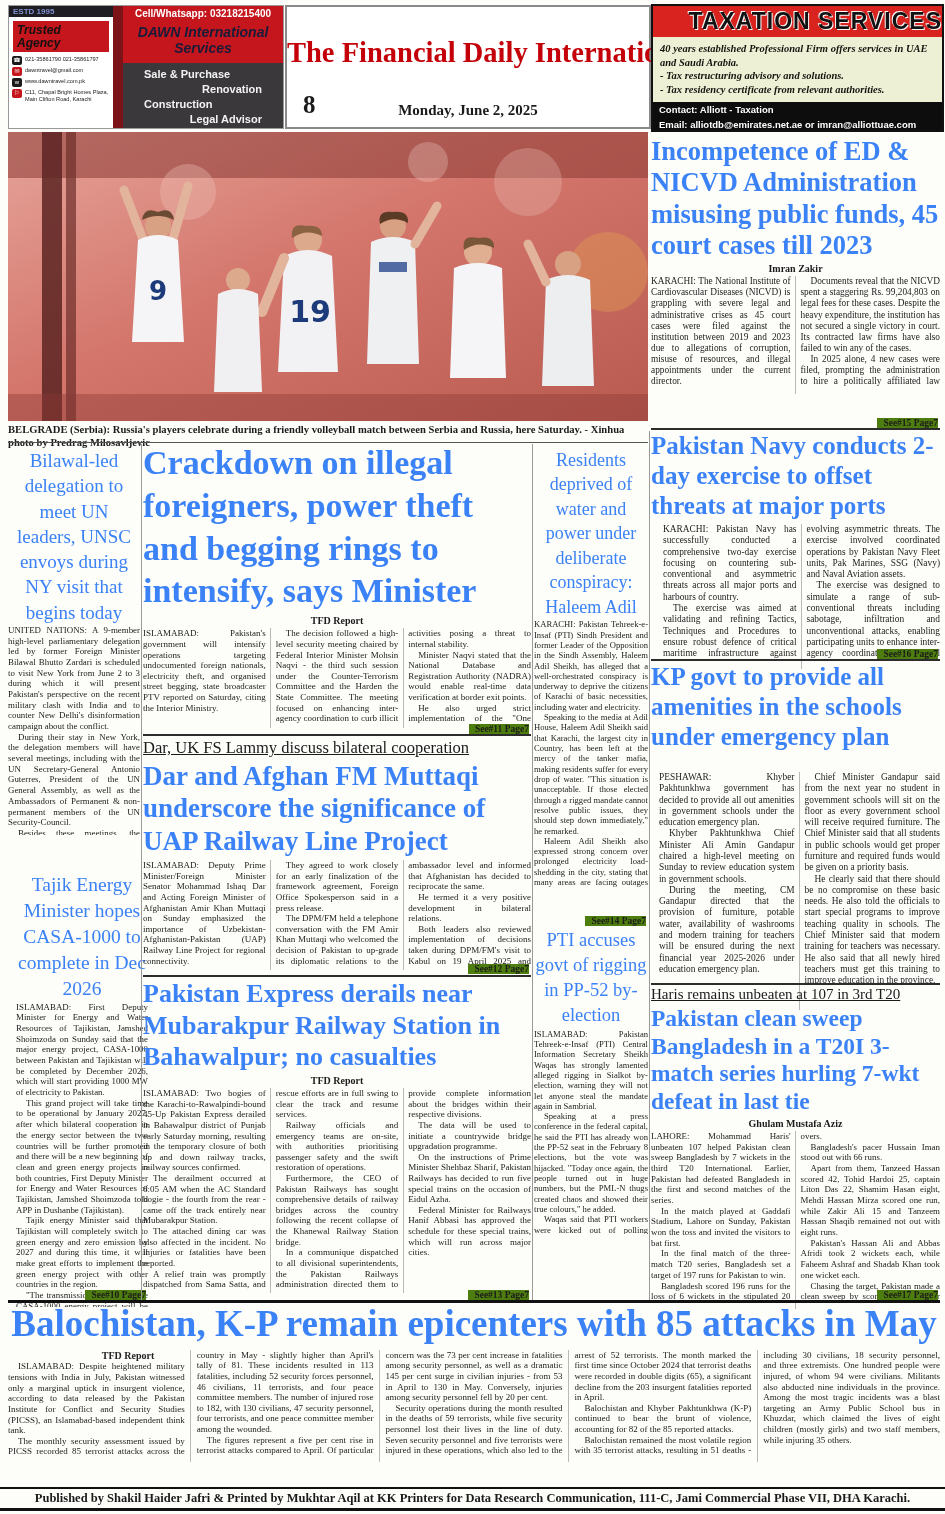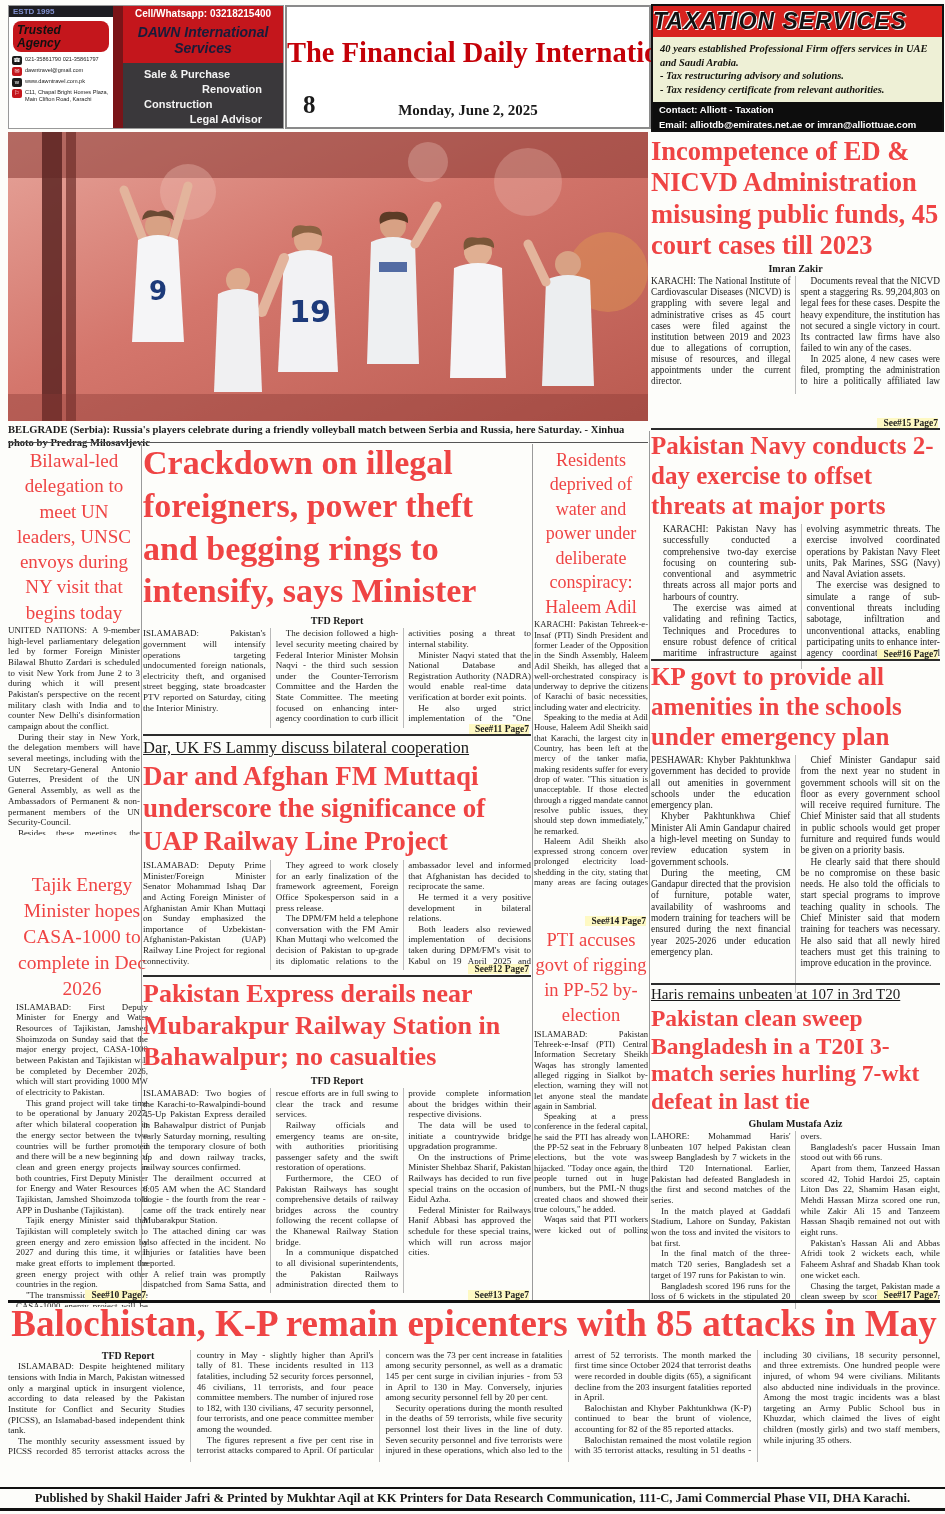--- a/index.html
+++ b/index.html
@@ -6,66 +6,66 @@
   #page{position:relative;width:945px;height:1514px;background:#fdfdfa;margin:0 auto;
         font-family:"Liberation Serif",serif;color:#1b1b1b;overflow:hidden;}
   .abs{position:absolute;}
   
   #ad-left{left:8px;top:5px;width:274px;height:122px;display:flex;background:#fff;
            border:1px solid #999;font-family:"Liberation Sans",sans-serif;overflow:hidden;}
   .al-left{width:104px;background:#fff;position:relative;border-right:10px solid #7a1418;}
   .al-estd{font-size:8px;font-weight:bold;color:#20307a;background:#1d1d22;color:#7librar;padding:1px 4px;}
   .al-estd{color:#8090d0;}
   .al-badge{margin:4px 4px 3px 4px;background:#c4161c;color:#111;font-weight:bold;
-            font-size:12px;line-height:1.05;padding:3px 4px;font-style:italic;border-radius:8px;}
+            font-size:12px;line-height:1.05;padding:3px 4px;font-style:italic;}
   .al-row{display:flex;align-items:flex-start;gap:3px;font-size:5.6px;color:#222;
           padding:1px 3px;line-height:1.15;}
   .al-ic{flex:0 0 10px;height:9px;background:#1a1a1a;color:#fff;font-size:6px;
          text-align:center;line-height:9px;border-radius:2px;}
   .al-ic.red{background:#c4161c;}
   .al-right{flex:1;background:#3a383b;position:relative;}
   .al-top{background:#c4161c;color:#fff;font-weight:bold;font-size:10px;
           text-align:center;padding:2px 0;}
   .al-title{background:#c4161c;color:#181c3a;font-weight:bold;font-style:italic;
             font-size:14px;text-align:center;padding:3px 0 7px 0;}
   .al-svcs{color:#f3f3f3;font-weight:bold;font-size:11px;padding:4px 21px;line-height:1.35;}
   .svc-r{text-align:right;}
   #ad-right{left:651px;top:4px;width:289px;height:124px;border:2px solid #111;
             background:#eef0d6;font-family:"Liberation Serif",serif;display:flex;
             flex-direction:column;overflow:hidden;}
   .ar-title{background:#d8231f;color:#111;font-weight:bold;font-size:23px;
-            font-family:"Liberation Sans",sans-serif;text-align:left;letter-spacing:1px;
-            padding:2px 0;text-shadow:1px 1px 0 #f7f7f7,-1px -1px 0 #f7f7f7;font-style:italic;}
+            font-family:"Liberation Sans",sans-serif;text-align:right;letter-spacing:1px;
+            padding:2px 0;text-shadow:1px 1px 0 #f7f7f7,-1px -1px 0 #f7f7f7;}
   .ar-body{flex:1;padding:5px 7px;font-style:italic;font-weight:bold;font-size:10.5px;
            line-height:1.3;color:#15150f;}
   .ar-bar{background:#0d0d0d;color:#fff;font-weight:bold;font-size:9.5px;
           padding:2px 6px;font-family:"Liberation Sans",sans-serif;}
   
   #masthead{left:285px;top:5px;width:362px;height:120px;border:2px solid #8a8a8a;background:#fff;}
   .mh-title{color:#c40008;font-weight:bold;font-size:28.5px;text-align:center;margin-top:30px;
             white-space:nowrap;}
   .mh-bottom{position:absolute;bottom:8px;left:0;right:0;}
   .mh-page{position:absolute;left:16px;bottom:0;font-size:25px;font-weight:bold;}
   .mh-date{text-align:center;font-size:15px;font-weight:bold;padding-top:6px;}
   
   #photo{left:8px;top:132px;width:640px;height:289px;background:#d4766c;}
   #caption{left:8px;top:424px;width:640px;font-size:10.6px;font-weight:bold;line-height:1.2;}
   
-  .headline{font-weight:bold;color:#ef4444;}
+  .headline{font-weight:bold;color:#3b82f6;}
   .h-center{text-align:center;font-weight:normal;}
   .byline{text-align:center;font-weight:bold;font-size:10px;margin:2px 0;}
   .kicker{font-size:16.5px;text-decoration:underline;margin-bottom:2px;}
   .body{font-size:9.3px;line-height:1.2;text-align:justify;overflow:hidden;color:#222;}
   .body p{margin:0;}
   .body p + p{text-indent:10px;}
   .cols2{column-count:2;column-gap:10px;column-rule:1px solid #b9b9b9;}
   .cols3{column-count:3;column-gap:10px;column-rule:1px solid #b9b9b9;}
   .cols5{column-count:5;column-gap:12px;column-rule:1px solid #b9b9b9;}
   .see{position:absolute;right:2px;bottom:0;font-weight:bold;font-size:9.5px;
-       background:#fef9c3;padding-left:6px;}
+       background:#4d7c0f;padding-left:6px;}
   .hr{position:absolute;background:#2c2c2c;height:2px;}
   .vr{position:absolute;background:#9a9a9a;width:1px;}
   
   #nicvd{left:651px;top:136px;width:289px;height:292px;}
   #nicvd .headline{font-size:26.5px;line-height:1.18;}
   #nicvd .body{height:118px;}
   #bilawal{left:8px;top:448px;width:132px;}
   #bilawal .headline{font-size:19px;line-height:1.33;}
   #bilawal .body{height:210px;font-size:8.9px;}
   #tajik{left:16px;top:872px;width:132px;height:428px;}
@@ -324,21 +324,21 @@
     <div class="body cols2" style="margin-top:3px;margin-left:12px;">
       <p>KARACHI: Pakistan Navy has successfully conducted a comprehensive two-day exercise focusing on countering sub-conventional and asymmetric threats across all major ports and harbours of country.</p>
       <p>The exercise was aimed at validating and refining Tactics, Techniques and Procedures to ensure robust defence of critical maritime infrastructure against evolving asymmetric threats. The exercise involved coordinated operations by Pakistan Navy Fleet units, Pak Marines, SSG (Navy) and Naval Aviation assets.</p>
       <p>The exercise was designed to simulate a range of sub-conventional threats including sabotage, infiltration and unconventional attacks, enabling participating units to enhance inter-agency coordination, situational awareness and rapid response capabilities.</p>
     </div>
     <div class="see">See#16 Page7</div>
   </div>
 
   <div id="kp" class="abs">
     <div class="headline">KP govt to provide all amenities in the schools under emergency plan</div>
-    <div class="body cols2" style="margin-top:3px;">
+    <div class="body cols2" style="margin-top:20px;padding-left:8px;">
       <p>PESHAWAR: Khyber Pakhtunkhwa government has decided to provide all out amenities in government schools under the education emergency plan.</p>
       <p>Khyber Pakhtunkhwa Chief Minister Ali Amin Gandapur chaired a high-level meeting on Sunday to review education system in government schools.</p>
       <p>During the meeting, CM Gandapur directed that the provision of furniture, potable water, availability of washrooms and modern training for teachers will be ensured during the next financial year 2025-2026 under education emergency plan.</p>
       <p>Chief Minister Gandapur said from the next year no student in government schools will sit on the floor as every government school will receive required furniture. The Chief Minister said that all students in public schools would get proper furniture and required funds would be given on a priority basis.</p>
       <p>He clearly said that there should be no compromise on these basic needs. He also told the officials to start special programs to improve teaching quality in schools. The Chief Minister said that modern training for teachers was necessary. He also said that all newly hired teachers must get this training to improve education in the province.</p>
     </div>
   </div>
 
   <div id="cricket" class="abs">
     <div class="kicker">Haris remains unbeaten at 107 in 3rd T20</div>
@@ -355,21 +355,21 @@
       <p>Chasing the target, Pakistan made a clean sweep by scoring 197 runs for the loss of 3 wickets in 17.2 overs.</p>
 
     </div>
     <div class="see">See#17 Page7</div>
   </div>
 
   <div id="baloch" class="abs">
     <div class="headline">Balochistan, K-P remain epicenters with 85 attacks in May</div>
     <div class="body cols5" style="margin-top:5px;">
       <p class="byline" style="text-align:center;text-indent:0;">TFD Report</p>
-      <p>ISLAMABAD: Despite heightened military tensions with India in March, Pakistan witnessed only a marginal uptick in insurgent violence, according to data released by the Pakistan Institute for Conflict and Security Studies (PICSS), an Islamabad-based independent think tank.</p>
+      <p>ISLAMABAD: Despite heightened military tensions with India in July, Pakistan witnessed only a marginal uptick in insurgent violence, according to data released by the Pakistan Institute for Conflict and Security Studies (PICSS), an Islamabad-based independent think tank.</p>
       <p>The monthly security assessment issued by PICSS recorded 85 terrorist attacks across the country in May - slightly higher than April's tally of 81. These incidents resulted in 113 fatalities, including 52 security forces personnel, 46 civilians, 11 terrorists, and four peace committee members. The number of injured rose to 182, with 130 civilians, 47 security personnel, four terrorists, and one peace committee member among the wounded.</p>
       <p>The figures represent a five per cent rise in terrorist attacks compared to April. Of particular concern was the 73 per cent increase in fatalities among security personnel, as well as a dramatic 145 per cent surge in civilian injuries - from 53 in April to 130 in May. Conversely, injuries among security personnel fell by 20 per cent.</p>
       <p>Security operations during the month resulted in the deaths of 59 terrorists, while five security personnel lost their lives in the line of duty. Seven security personnel and five terrorists were injured in these operations, which also led to the arrest of 52 terrorists. The month marked the first time since October 2024 that terrorist deaths were recorded in double digits (65), a significant decline from the 203 insurgent fatalities reported in April.</p>
       <p>Balochistan and Khyber Pakhtunkhwa (K-P) continued to bear the brunt of violence, accounting for 82 of the 85 reported attacks.</p>
       <p>Balochistan remained the most volatile region with 35 terrorist attacks, resulting in 51 deaths - including 30 civilians, 18 security personnel, and three extremists. One hundred people were injured, of whom 94 were civilians. Militants also abducted nine individuals in the province. Among the most tragic incidents was a blast targeting an Army Public School bus in Khuzdar, which claimed the lives of eight children (mostly girls) and two staff members, while injuring 35 others.</p>
 
     </div>
   </div>
 
   <div class="hr" style="left:8px;top:442px;width:640px;height:1px;background:#555;"></div>

